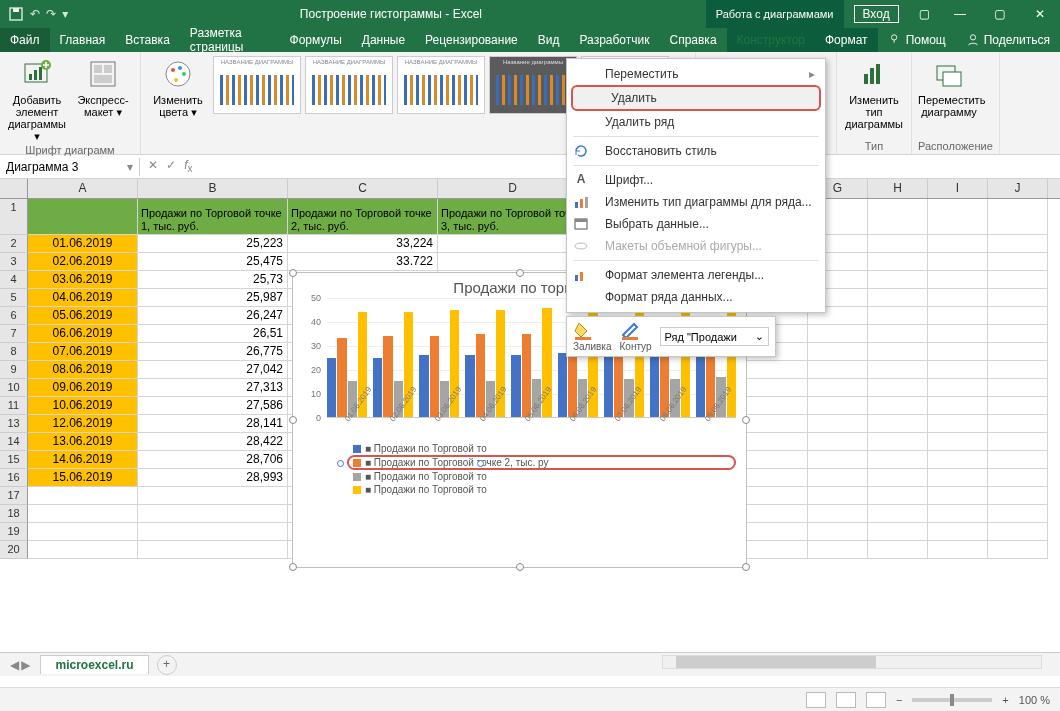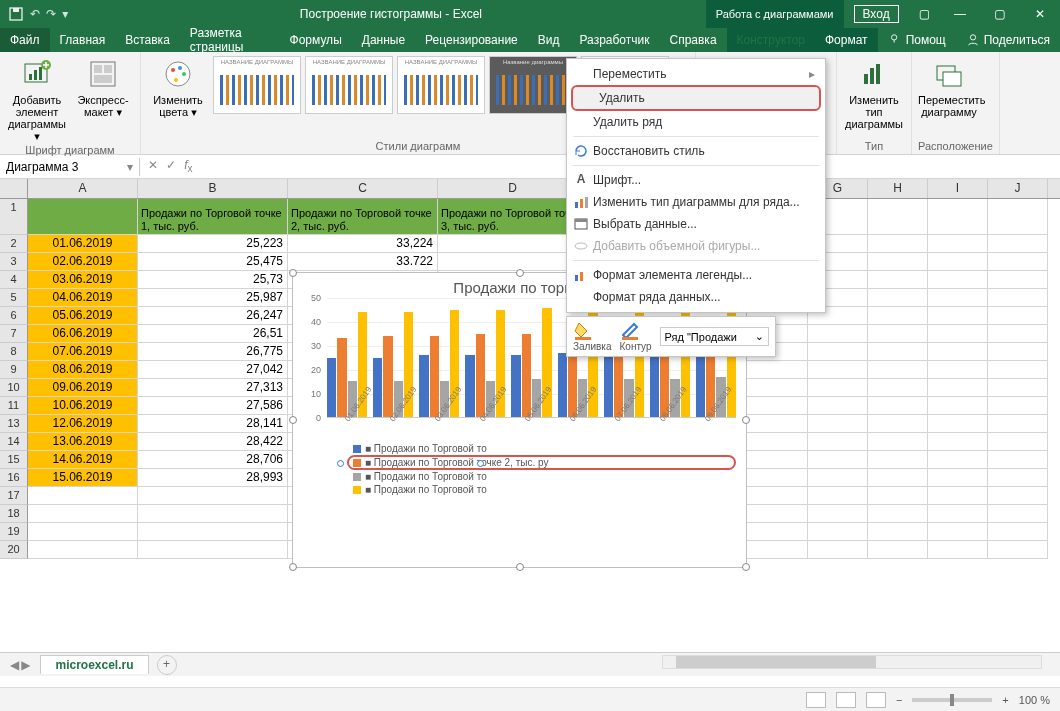--- a/index.html
+++ b/index.html
@@ -78,21 +78,21 @@
 .legend { padding: 4px 10px 6px 60px; font-size: 10px; color: #555; }
 .legend div { display:flex; align-items:center; gap:4px; padding:1px 0;}
 .legend .sw { width:8px; height:8px; display:inline-block;}
 .legend .sel { position:relative; }
 .legend .sel::before, .legend .sel::after { content:""; position:absolute; width:5px; height:5px; border:1px solid #3a7bd5; background:#fff; border-radius:50%; top:3px;}
 .legend .sel::before { left:-12px;} .legend .sel::after { left:128px;}
 .legend .hl { border:2px solid #d9534f; border-radius:10px; padding:0 4px; margin-left:-6px;}
 
 
 .ctxmenu { position:absolute; left:566px; top:58px; width:260px; background:#fff; border:1px solid #c6c6c6; box-shadow:2px 2px 6px rgba(0,0,0,.25); z-index:20; font-size:12px; padding:4px 0;}
-.ctxmenu .mi { display:flex; align-items:center; padding:4px 10px 4px 26px; position:relative; color:#333;}
+.ctxmenu .mi { display:flex; align-items:center; padding:4px 10px 4px 38px; position:relative; color:#333;}
 .ctxmenu .mi.dis { color:#aaa;}
 .ctxmenu .mi .ico { position:absolute; left:6px; width:16px; height:16px;}
 .ctxmenu .mi .arrow { margin-left:auto; color:#888;}
 .ctxmenu .sep { height:1px; background:#e1e1e1; margin:3px 6px;}
 .ctxmenu .hl { border:2px solid #d9534f; border-radius:6px; margin:0 4px; background:#f0f0f0;}
 .minitb { position:absolute; left:566px; top:316px; width:210px; background:#fff; border:1px solid #c6c6c6; box-shadow:2px 2px 6px rgba(0,0,0,.25); z-index:20; display:flex; align-items:center; padding:4px 6px; gap:8px; font-size:11px;}
 .minitb .lbl { font-size:10px; color:#555; text-align:center;}
 .minitb .combo { flex:1; border:1px solid #ccc; padding:2px 4px; display:flex; justify-content:space-between; align-items:center;}
 
 
@@ -224,21 +224,20 @@
         <div class="style-thumb">
             <div class="t">НАЗВАНИЕ ДИАГРАММЫ</div>
           </div>
         <div style="width:16px;display:flex;flex-direction:column;justify-content:center;gap:2px;">
           <div style="border:1px solid #ccc;text-align:center;font-size:9px;">▲</div>
           <div style="border:1px solid #ccc;text-align:center;font-size:9px;">▼</div>
           <div style="border:1px solid #ccc;text-align:center;font-size:9px;">▾</div>
         </div>
       </div>
     </div>
-    <div class="label">Стили диаграмм</div>
   </div>
   <div class="group">
     <div class="body">
       <div class="bigbtn">
         <svg class="ico" viewBox="0 0 32 32">
             <path d="M6 12h14l-4-4M26 20H12l4 4" fill="none" stroke="#2f6f3e" stroke-width="2"></path>
           </svg>
         <div>Строка/столбец</div>
       </div>
       <div class="bigbtn">
@@ -709,21 +708,21 @@
         </svg>
       </span>
       <span>Выбрать данные...</span>
     </div>
   <div class="mi dis">
       <span class="ico">
         <svg viewBox="0 0 16 16">
           <ellipse cx="8" cy="8" rx="6" ry="3" fill="none" stroke="#bbb"></ellipse>
         </svg>
       </span>
-      <span>Добавить объемной фигуры...</span>
+      <span>Макеты объемной фигуры...</span>
     </div>
   <div class="sep"></div>
   <div class="mi">
       <span class="ico">
         <svg viewBox="0 0 16 16">
           <rect x="2" y="8" width="3" height="6" fill="#4472c4"></rect>
           <rect x="7" y="5" width="3" height="9" fill="#ed7d31"></rect>
         </svg>
       </span>
       <span>Формат элемента легенды...</span>

